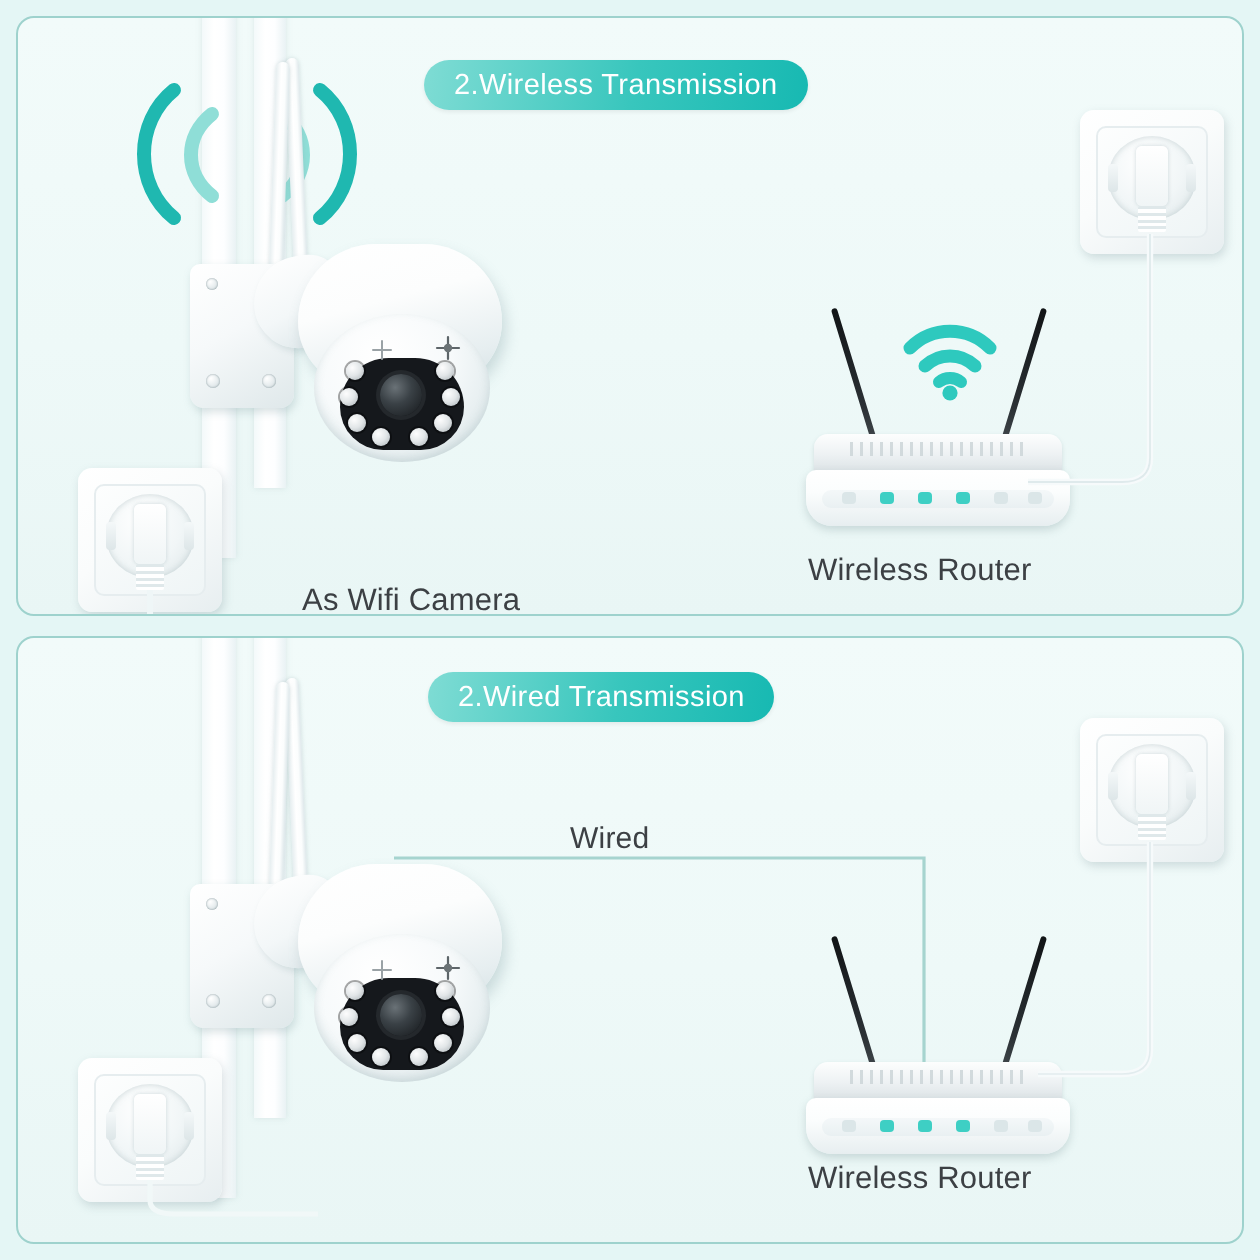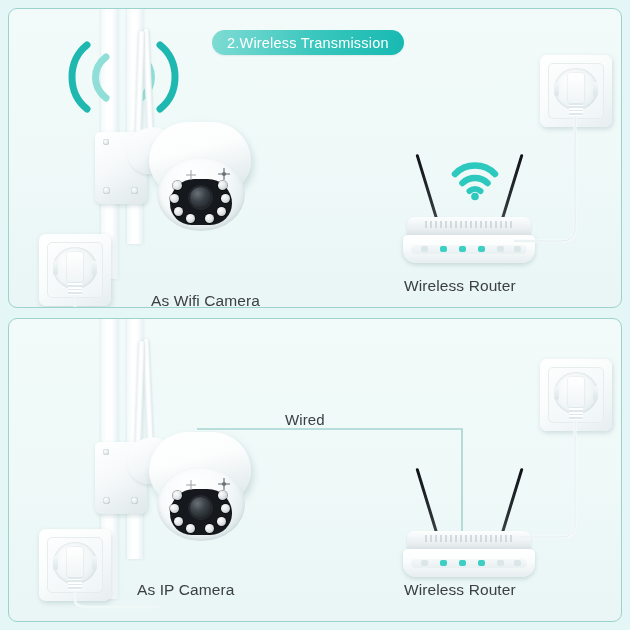--- a/index.html
+++ b/index.html
@@ -393,24 +393,24 @@
       <path d="M566 102 L 566 206 Q 566 218 552 218 L 510 218" stroke="#e2ecee" stroke-width="0.8" fill="none"></path>
     </svg>
 
     <svg class="cable-svg" width="614" height="304" viewBox="0 0 614 304">
       <path d="M66 271 L 66 281 Q 66 288 78 288 L 150 288" stroke="#f1f8f8" stroke-width="2.6" fill="none"></path>
     </svg>
   </div>
 
   <div class="badge" id="badge-wireless">2.Wireless Transmission</div>
 
+  <div class="badge" id="badge-wired">2.Wired Transmission</div>
 
   <div class="caption" id="caption-wifi-camera">As Wifi Camera</div>
 
   <div class="caption" id="caption-router-1">Wireless Router</div>
 
-  <div class="caption" id="caption-ip-camera">As IP Camera</div>
 
   <div class="caption" id="caption-router-2">Wireless Router</div>
 
   <div class="caption" id="caption-cable">Wired</div>
 
 </div>
 
 </body></html>

